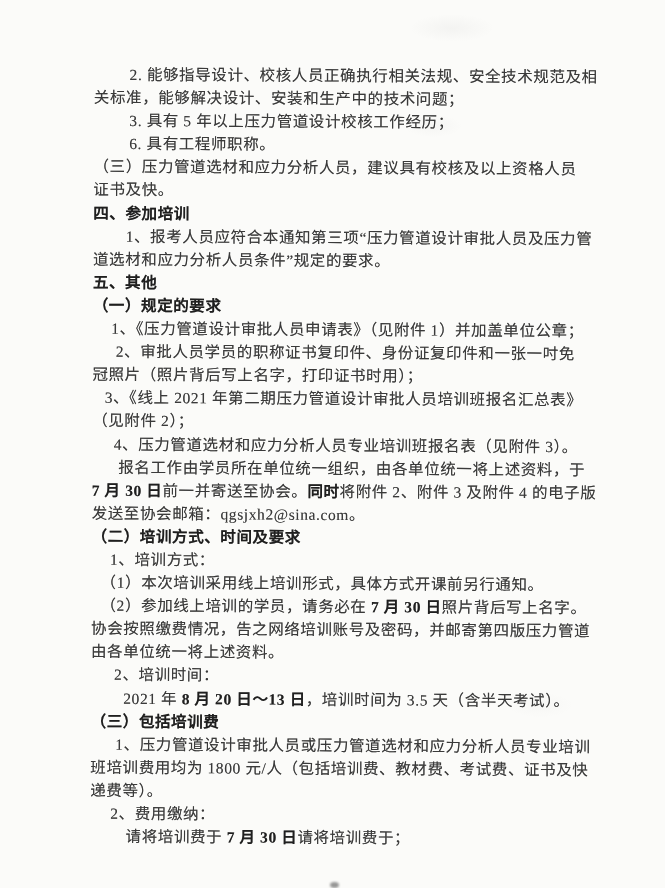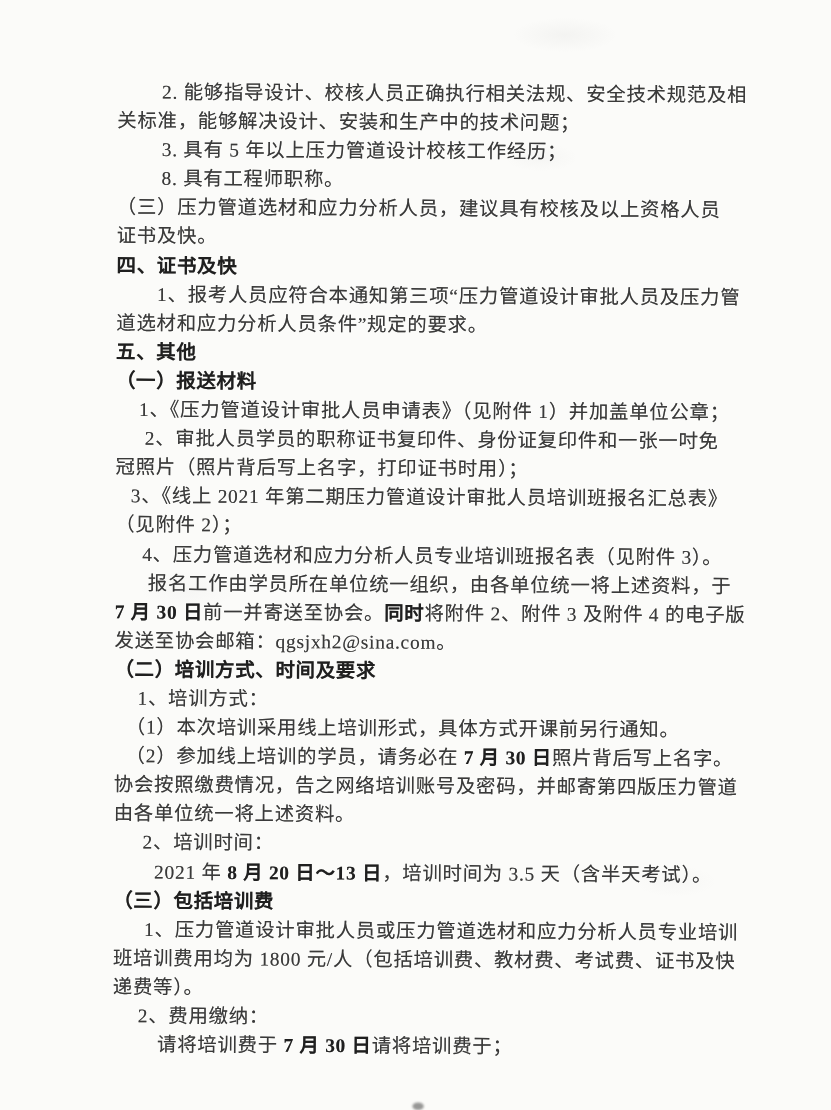--- a/index.html
+++ b/index.html
@@ -55,28 +55,28 @@
   }
 </style>
 </head>
 <body>
 
 <div class="page">
   <div class="content">
       <p class="line" style="text-indent: 2.3em;"><span class="seg">2. 能够指导设计、校核人员正确执行相关法规、安全技术规范及相</span></p>
       <p class="line" style="text-indent: 0em;"><span class="seg">关标准，能够解决设计、安装和生产中的技术问题；</span></p>
       <p class="line" style="text-indent: 2.3em;"><span class="seg">3. 具有 5 年以上压力管道设计校核工作经历；</span></p>
-      <p class="line" style="text-indent: 2.3em;"><span class="seg">8. 具有工程师职称。</span></p>
+      <p class="line" style="text-indent: 2.3em;"><span class="seg">6. 具有工程师职称。</span></p>
       <p class="line" style="text-indent: 0em;"><span class="seg">（三）压力管道选材和应力分析人员，建议具有校核及以上资格人员</span></p>
       <p class="line" style="text-indent: 0em;"><span class="seg">证书及快。</span></p>
-      <p class="line" style="text-indent: 0em;"><span class="seg bold">四、证书及快</span></p>
+      <p class="line" style="text-indent: 0em;"><span class="seg bold">四、参加培训</span></p>
       <p class="line" style="text-indent: 2.1em;"><span class="seg">1、报考人员应符合本通知第三项“压力管道设计审批人员及压力管</span></p>
       <p class="line" style="text-indent: 0em;"><span class="seg">道选材和应力分析人员条件”规定的要求。</span></p>
       <p class="line" style="text-indent: 0em;"><span class="seg bold">五、其他</span></p>
-      <p class="line" style="text-indent: 0em;"><span class="seg bold">（一）报送材料</span></p>
+      <p class="line" style="text-indent: 0em;"><span class="seg bold">（一）规定的要求</span></p>
       <p class="line" style="text-indent: 1.2em;"><span class="seg">1、《压力管道设计审批人员申请表》（见附件 1）并加盖单位公章；</span></p>
       <p class="line" style="text-indent: 1.5em;"><span class="seg">2、审批人员学员的职称证书复印件、身份证复印件和一张一吋免</span></p>
       <p class="line" style="text-indent: 0em;"><span class="seg">冠照片（照片背后写上名字，打印证书时用）；</span></p>
       <p class="line" style="text-indent: 0.8em;"><span class="seg">3、《线上 2021 年第二期压力管道设计审批人员培训班报名汇总表》</span></p>
       <p class="line" style="text-indent: 0em;"><span class="seg">（见附件 2）；</span></p>
       <p class="line" style="text-indent: 1.4em;"><span class="seg">4、压力管道选材和应力分析人员专业培训班报名表（见附件 3）。</span></p>
       <p class="line" style="text-indent: 1.7em;"><span class="seg">报名工作由学员所在单位统一组织，由各单位统一将上述资料，于</span></p>
       <p class="line" style="text-indent: 0em;"><span class="seg bold">7 月 30 日</span><span class="seg">前一并寄送至协会。</span><span class="seg bold">同时</span><span class="seg">将附件 2、附件 3 及附件 4 的电子版</span></p>
       <p class="line" style="text-indent: 0em;"><span class="seg">发送至协会邮箱：qgsjxh2@sina.com。</span></p>
       <p class="line" style="text-indent: 0em;"><span class="seg bold">（二）培训方式、时间及要求</span></p>

